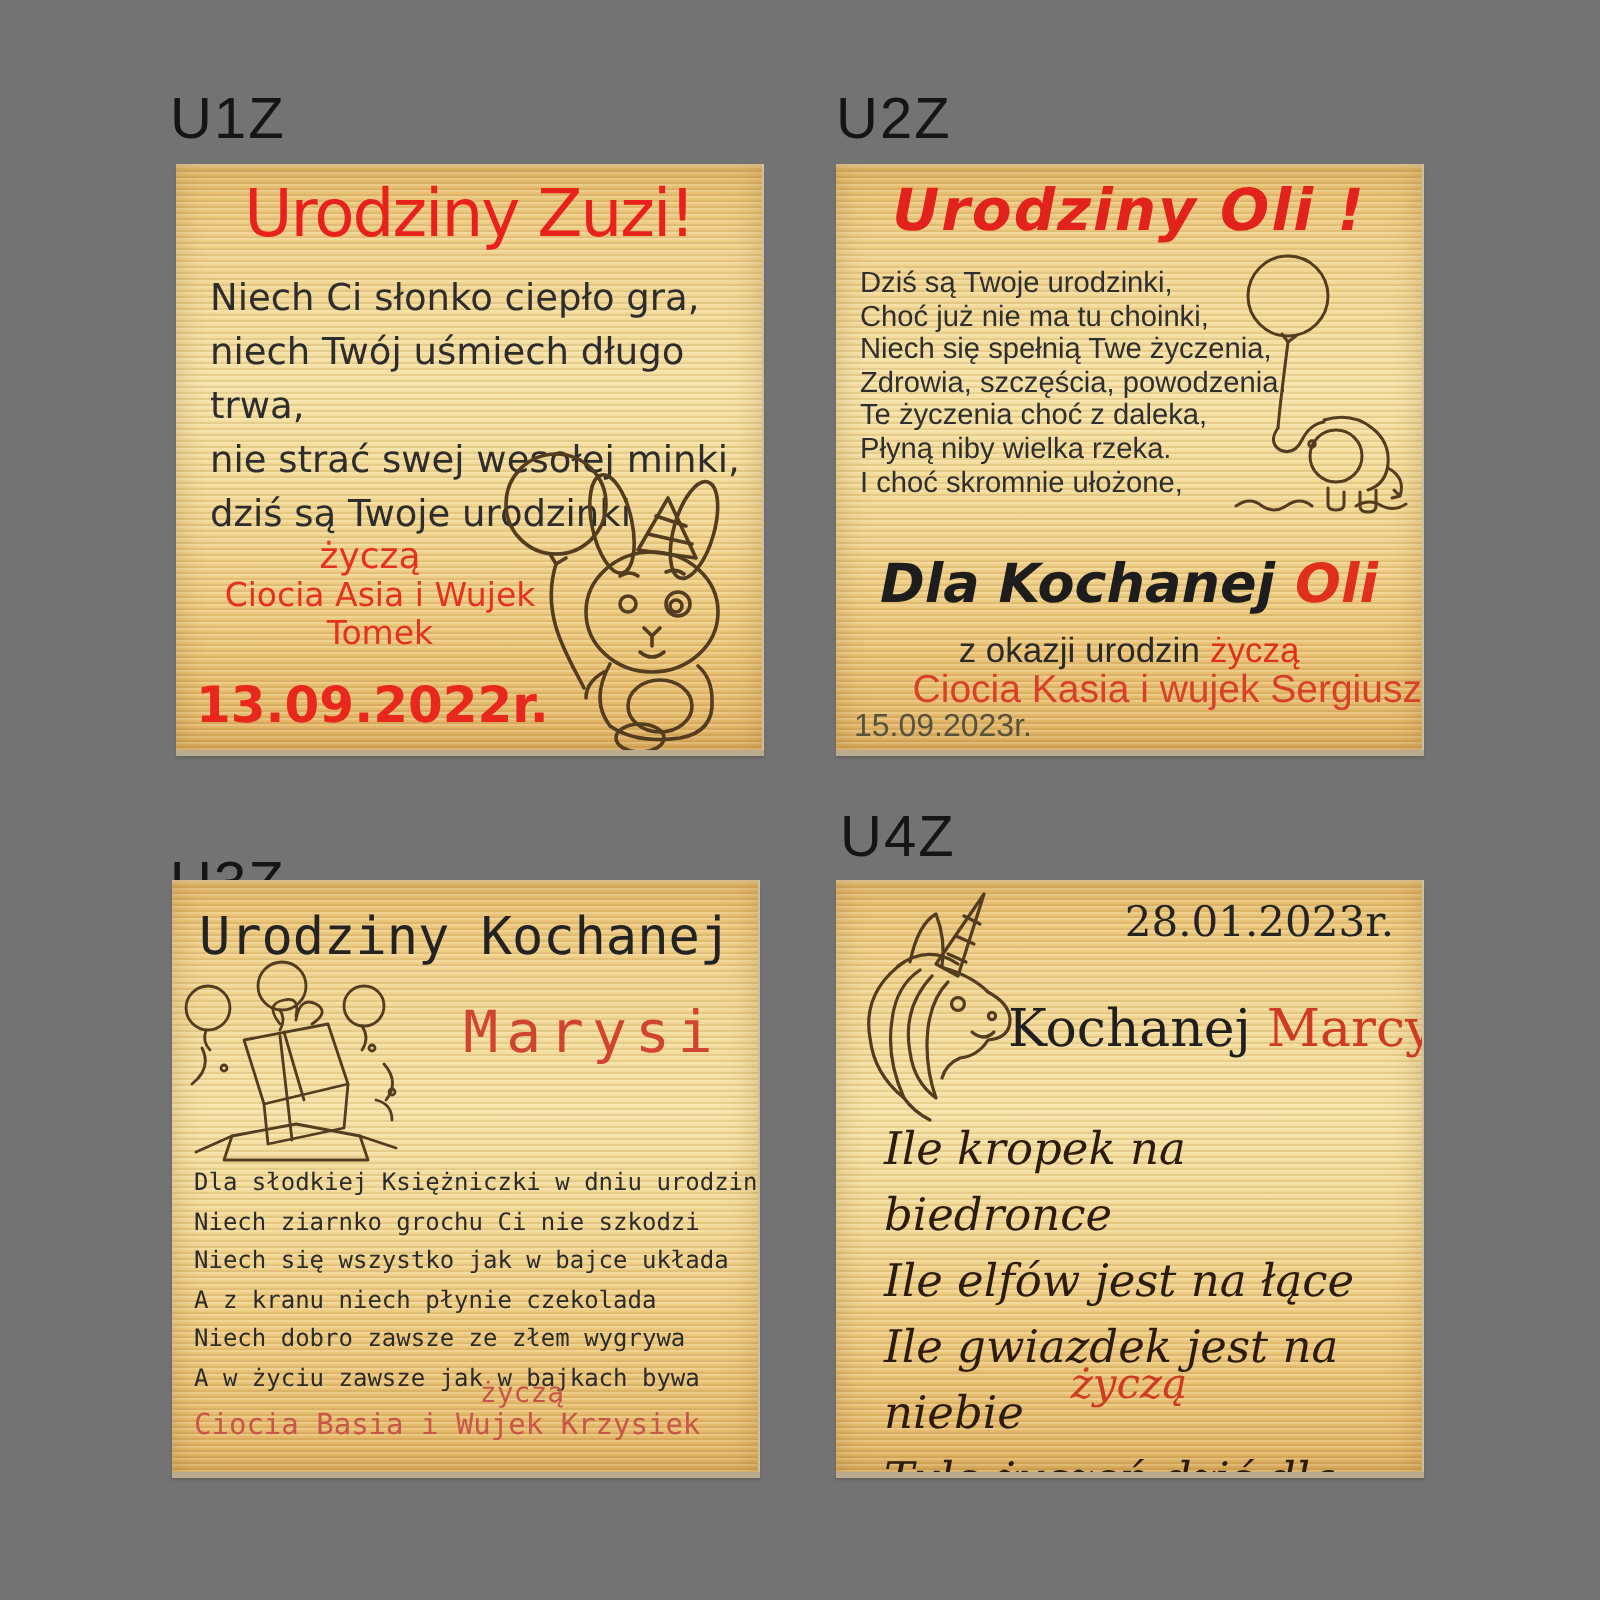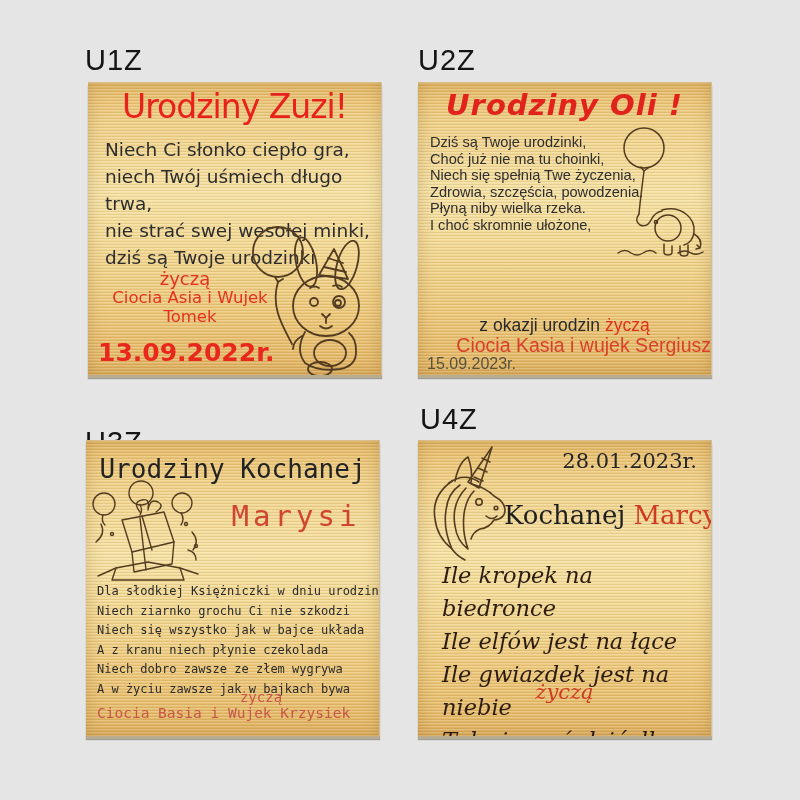--- a/index.html
+++ b/index.html
@@ -1,16 +1,16 @@
 <!DOCTYPE html>
 <html><head>
 <meta charset="utf-8">
 <style>
   html,body{margin:0;padding:0;background:#ffffff;}
-  .stage{position:relative;width:800px;height:800px;background:#e5e5e5;overflow:hidden;
+  .stage{position:relative;width:800px;height:800px;background:#737373;overflow:hidden;
          font-family:"Liberation Sans",sans-serif;}
   .variant-label{position:absolute;font-family:"Liberation Sans",sans-serif;
          font-size:29px;color:#151515;letter-spacing:1px;}
   .lbl-u1{left:85px;top:44px;} .lbl-u2{left:418px;top:44px;}
   .lbl-u3{left:85px;top:426px;} .lbl-u4{left:420px;top:403px;}
 
   .plaque{position:absolute;width:293px;height:293px;overflow:hidden;
     background:
       repeating-linear-gradient(180deg,
         rgba(148,106,36,0.15) 0px, rgba(148,106,36,0.15) 1px,
@@ -124,37 +124,41 @@
     </svg>
   </div>
 
   <div class="plaque pq2">
     <div class="p2-title">Urodziny Oli !</div>
     <div class="p2-body">
       <div style="position:static">Dziś są Twoje urodzinki,</div>
       <div style="position:static">Choć już nie ma tu choinki,</div>
       <div style="position:static">Niech się spełnią Twe życzenia,</div>
       <div style="position:static">Zdrowia, szczęścia, powodzenia.</div>
+      <div style="position:static">Te życzenia choć z daleka,</div>
       <div style="position:static">Płyną niby wielka rzeka.</div>
       <div style="position:static">I choć skromnie ułożone,</div>
     </div>
     <svg class="p2-art" viewBox="0 0 92 135">
       <g stroke-width="1.5">
         <circle cx="28" cy="26" r="20"></circle>
         <path d="M25,45 l3,4 l4,-3"></path>
         <path d="M28,49 C26,65 24,80 23,92"></path>
         <path d="M23,92 q-5,7 1,11 q7,3 11,-5 q4,-8 11,-9"></path>
         <path d="M46,88 q14,-4 24,4 q9,7 8,18 q-1,10 -10,13"></path>
         <circle cx="52" cy="106" r="13"></circle>
         <circle cx="40" cy="100" r="1.6" fill="#533c20"></circle>
         <path d="M48,122 v8 q0,3 4,3 q4,0 4,-3 v-6 M64,124 v7 q0,3 4,3 q4,0 4,-3 v-8"></path>
         <path d="M78,112 q9,5 6,14 l-3,-3 m3,3 l-4,1"></path>
         <path d="M2,131 q7,-5 13,0 q6,4 12,0 q7,-5 13,0 M62,131 q7,-4 13,0 q6,3 12,-1"></path>
       </g>
     </svg>
+    <div class="p2-ded">
+      <span style="position:static">Dla Kochanej</span><span style="position:static" class="red">Oli</span>
+    </div>
     <div class="p2-occ">
       <span style="position:static">z okazji urodzin</span><span style="position:static" class="red">życzą</span>
     </div>
     <div class="p2-sig">Ciocia Kasia i wujek Sergiusz</div>
     <div class="p2-date">15.09.2023r.</div>
   </div>
 
   <div class="plaque pq3">
     <div class="p3-title">Urodziny Kochanej</div>
     <div class="p3-name">Marysi</div>

